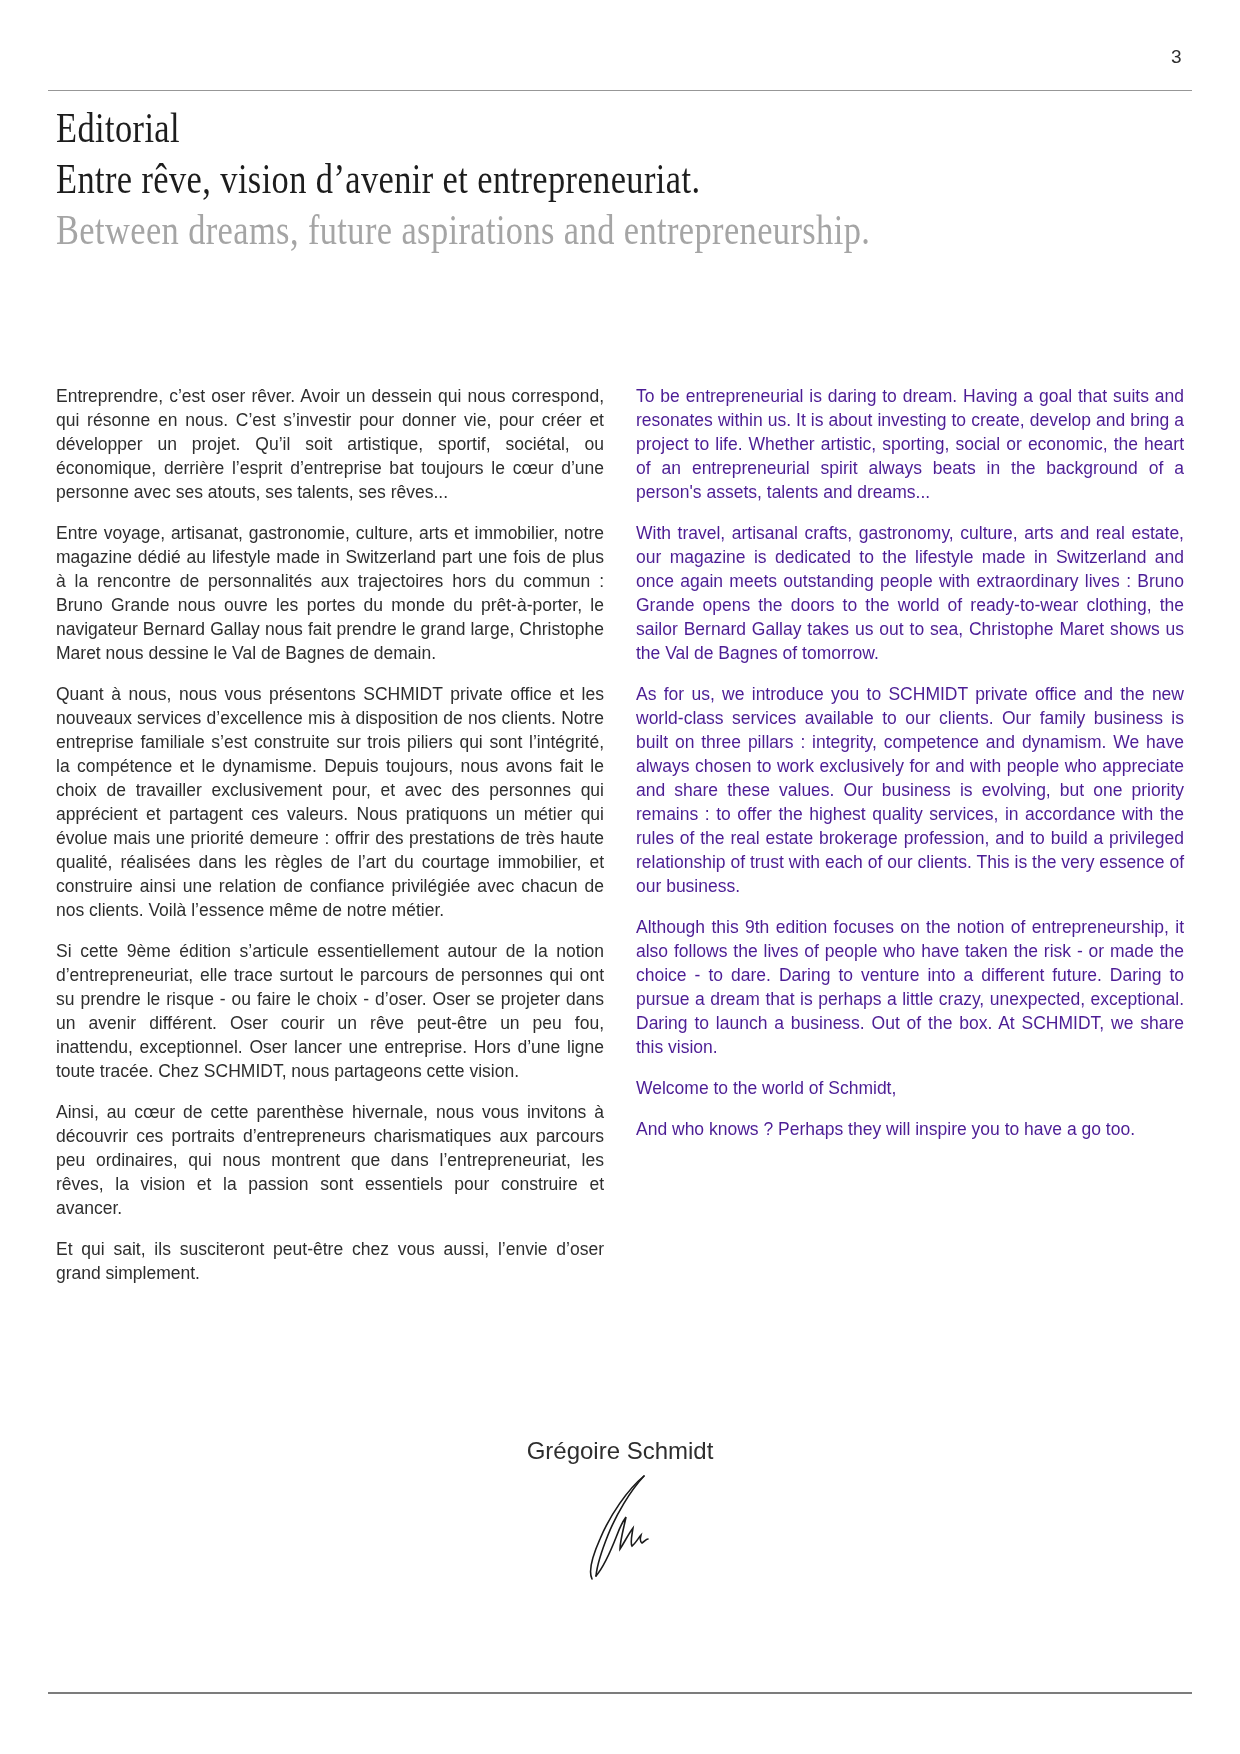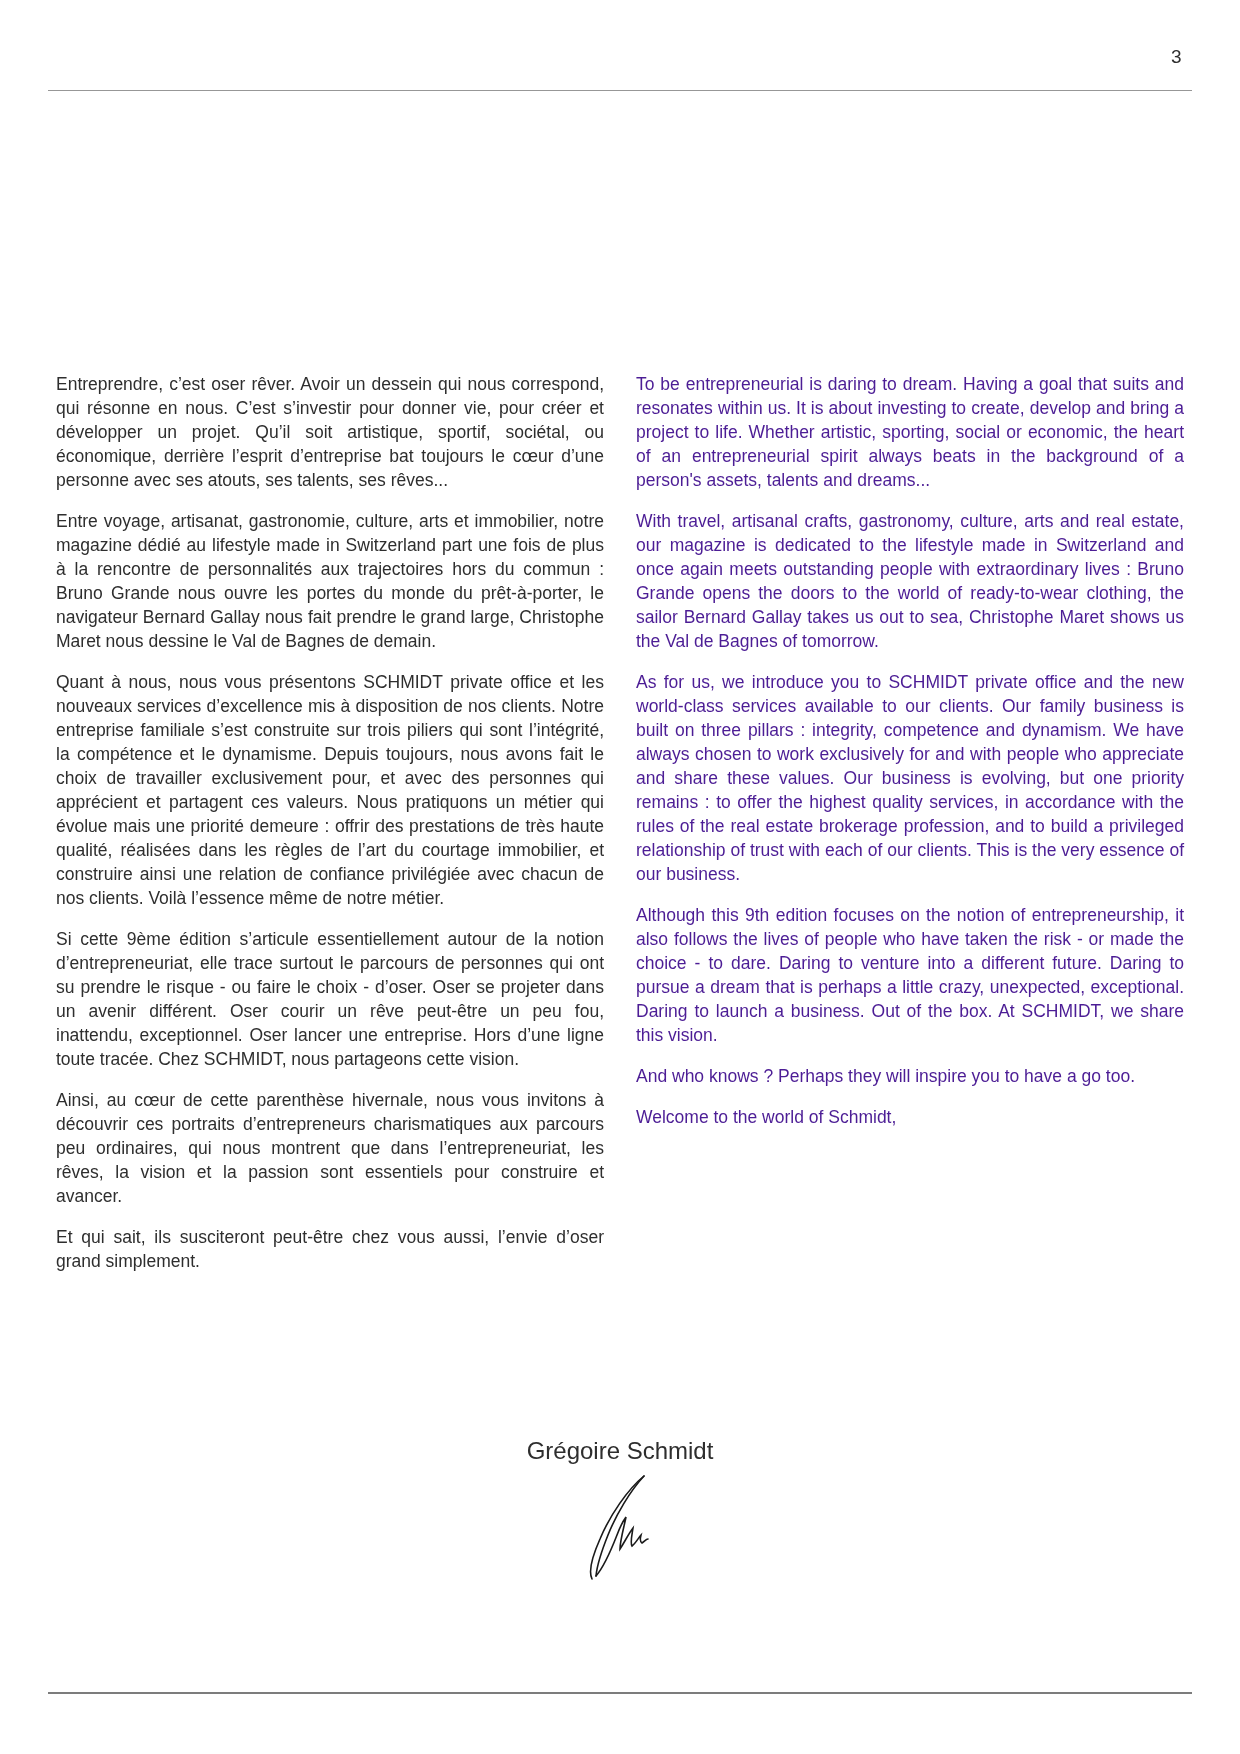--- a/index.html
+++ b/index.html
@@ -32,58 +32,63 @@
     letter-spacing:0.5px;
   }
   .title-en { color:#a5a5a5; }
 
   .columns {
     position:absolute; left:56px; top:372px;
     width:1128px;
     display:flex; gap:32px;
   }
   .col { width:548px; text-align:justify; font-size:17.5px; line-height:24px; }
-  .col p { margin:0 0 17px 0; }
+  .col p { margin:12px 0 17px 0; }
   .col-fr { color:#2e2e2e; }
   .col-en { color:#4c1d95; }
 
   .closing {
     position:absolute; left:56px; top:1437px; width:1128px;
     text-align:center;
   }
   .author-name { font-size:24px; color:#2e2e2e; }
   .signature { margin-top:8px; }
   .signature svg { display:block; margin:0 auto; }
   .sig-stroke { fill:none; stroke:#1a1a1a; stroke-width:1.6; stroke-linecap:round; }
 </style>
 </head>
 <body>
 
 <div class="page">
 
   <div class="page-number">3</div>
   <div class="rule rule-top"></div>
 
+  <div class="titles">
+    <div class="title-line">Editorial</div>
+    <div class="title-line">Entre rêve, vision d’avenir et entrepreneuriat.</div>
+    <div class="title-line title-en">Between dreams, future aspirations and entrepreneurship.</div>
+  </div>
 
   <div class="columns">
     <div class="col col-fr">
       <p>Entreprendre, c’est oser rêver. Avoir un dessein qui nous correspond, qui résonne en nous. C’est s’investir pour donner vie, pour créer et développer un projet. Qu’il soit artistique, sportif, sociétal, ou économique, derrière l’esprit d’entreprise bat toujours le cœur d’une personne avec ses atouts, ses talents, ses rêves...</p>
       <p>Entre voyage, artisanat, gastronomie, culture, arts et immobilier, notre magazine dédié au lifestyle made in Switzerland part une fois de plus à la rencontre de personnalités aux trajectoires hors du commun : Bruno Grande nous ouvre les portes du monde du prêt-à-porter, le navigateur Bernard Gallay nous fait prendre le grand large, Christophe Maret nous dessine le Val de Bagnes de demain.</p>
       <p>Quant à nous, nous vous présentons SCHMIDT private office et les nouveaux services d’excellence mis à disposition de nos clients. Notre entreprise familiale s’est construite sur trois piliers qui sont l’intégrité, la compétence et le dynamisme. Depuis toujours, nous avons fait le choix de travailler exclusivement pour, et avec des personnes qui apprécient et partagent ces valeurs. Nous pratiquons un métier qui évolue mais une priorité demeure : offrir des prestations de très haute qualité, réalisées dans les règles de l’art du courtage immobilier, et construire ainsi une relation de confiance privilégiée avec chacun de nos clients. Voilà l’essence même de notre métier.</p>
       <p>Si cette 9ème édition s’articule essentiellement autour de la notion d’entrepreneuriat, elle trace surtout le parcours de personnes qui ont su prendre le risque - ou faire le choix - d’oser. Oser se projeter dans un avenir différent. Oser courir un rêve peut-être un peu fou, inattendu, exceptionnel. Oser lancer une entreprise. Hors d’une ligne toute tracée. Chez SCHMIDT, nous partageons cette vision.</p>
       <p>Ainsi, au cœur de cette parenthèse hivernale, nous vous invitons à découvrir ces portraits d’entrepreneurs charismatiques aux parcours peu ordinaires, qui nous montrent que dans l’entrepreneuriat, les rêves, la vision et la passion sont essentiels pour construire et avancer.</p>
       <p>Et qui sait, ils susciteront peut-être chez vous aussi, l’envie d’oser grand simplement.</p>
     </div>
     <div class="col col-en">
       <p>To be entrepreneurial is daring to dream. Having a goal that suits and resonates within us. It is about investing to create, develop and bring a project to life. Whether artistic, sporting, social or economic, the heart of an entrepreneurial spirit always beats in the background of a person's assets, talents and dreams...</p>
       <p>With travel, artisanal crafts, gastronomy, culture, arts and real estate, our magazine is dedicated to the lifestyle made in Switzerland and once again meets outstanding people with extraordinary lives : Bruno Grande opens the doors to the world of ready-to-wear clothing, the sailor Bernard Gallay takes us out to sea, Christophe Maret shows us the Val de Bagnes of tomorrow.</p>
       <p>As for us, we introduce you to SCHMIDT private office and the new world-class services available to our clients. Our family business is built on three pillars : integrity, competence and dynamism. We have always chosen to work exclusively for and with people who appreciate and share these values. Our business is evolving, but one priority remains : to offer the highest quality services, in accordance with the rules of the real estate brokerage profession, and to build a privileged relationship of trust with each of our clients. This is the very essence of our business.</p>
       <p>Although this 9th edition focuses on the notion of entrepreneurship, it also follows the lives of people who have taken the risk - or made the choice - to dare. Daring to venture into a different future. Daring to pursue a dream that is perhaps a little crazy, unexpected, exceptional. Daring to launch a business. Out of the box. At SCHMIDT, we share this vision.</p>
+      <p>Welcome to the world of Schmidt,</p>
       <p>And who knows ? Perhaps they will inspire you to have a go too.</p>
-      <p>Welcome to the world of Schmidt,</p>
     </div>
   </div>
 
   <div class="closing">
     <div class="author-name">Grégoire Schmidt</div>
     <div class="signature">
       <svg width="72" height="108" viewBox="0 0 72 108" aria-hidden="true">
         <path class="sig-stroke" d="M8 106 C 4 98, 8 84, 16 66 C 26 42, 44 16, 60 3"></path>
         <path class="sig-stroke" d="M60 3 C 46 18, 32 42, 24 62 C 18 77, 13 92, 12 103"></path>
         <path class="sig-stroke" d="M12 103 C 18 96, 26 80, 33 62 C 36 54, 39 48, 42 44 C 40 54, 36 68, 36 76 C 40 70, 45 60, 49 55 C 48 62, 46 70, 48 73 C 52 70, 55 64, 57 62 C 56 66, 56 69, 58 70 C 60 69, 62 66, 64 66"></path>

